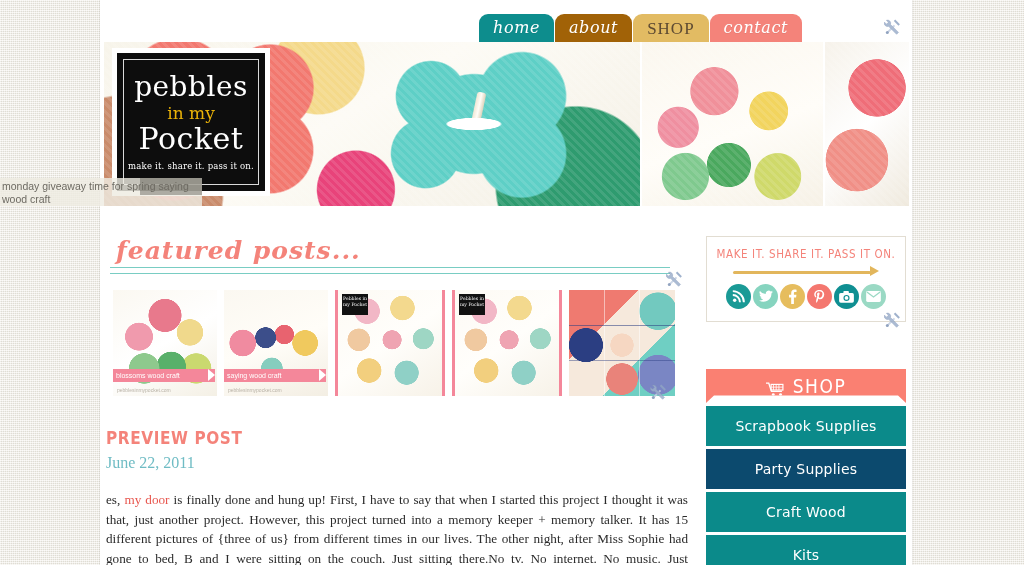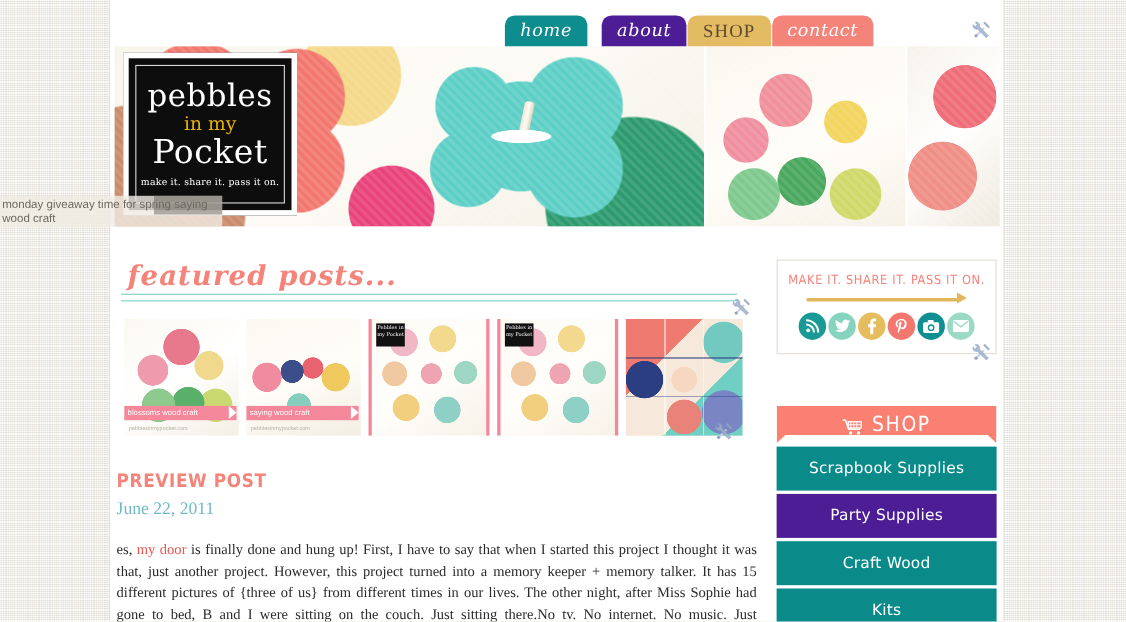--- a/index.html
+++ b/index.html
@@ -22,21 +22,21 @@
     position: absolute;
     left: 100px; top: 0;
     width: 812px; height: 565px;
     background: #ffffff;
     box-shadow: 0 0 0 1px rgba(0,0,0,.04);
   }
 
   
   #nav-tabs {
     position: absolute;
-    left: 459px; top: 14px;
+    left: 479px; top: 14px;
     height: 28px;
     display: flex;
     align-items: flex-end;
     z-index: 30;
   }
   .nav-tab {
     height: 28px;
     border-radius: 9px 9px 0 0;
     display: flex; align-items: center; justify-content: center;
     padding: 0 14px;
@@ -308,21 +308,21 @@
 </style>
 </head>
 <body>
 
 <div id="page-canvas"></div>
 
 <nav id="nav-tabs">
   <div class="nav-tab" style="background: rgb(13, 141, 141); color: rgb(255, 255, 255);">
     <span>home</span>
   </div>
-  <div class="nav-tab" style="background: #4c1d95; color: rgb(255, 255, 255); margin-left: 12px;">
+  <div class="nav-tab" style="background: #a16207; color: rgb(255, 255, 255);">
     <span>about</span>
   </div>
   <div class="nav-tab shop-tab" style="background: rgb(226, 187, 99); color: rgb(93, 74, 50);">
     <span>SHOP</span>
   </div>
   <div class="nav-tab" style="background: rgb(244, 131, 122); color: rgb(255, 255, 255);">
     <span>contact</span>
   </div>
 </nav>
 
@@ -438,21 +438,21 @@
           <circle cx="8" cy="13.6" r="1.6" fill="#fff"></circle>
           <circle cx="16" cy="13.6" r="1.6" fill="#fff"></circle>
         </svg>
     </span>
     <span>SHOP</span>
   </div>
 
   <div class="shop-menu-item" style="background: rgb(11, 138, 138);">
     <span>Scrapbook Supplies</span>
   </div>
-  <div class="shop-menu-item" style="background: #4c1d95;">
+  <div class="shop-menu-item" style="background: #0c4a6e;">
     <span>Party Supplies</span>
   </div>
   <div class="shop-menu-item" style="background: rgb(11, 138, 138);">
     <span>Craft Wood</span>
   </div>
   <div class="shop-menu-item" style="background: rgb(11, 138, 138);">
     <span>Kits</span>
   </div>
   <div class="shop-menu-item" style="background: rgb(11, 138, 138); justify-content: flex-end;">
     <span>Cardmaking</span>

